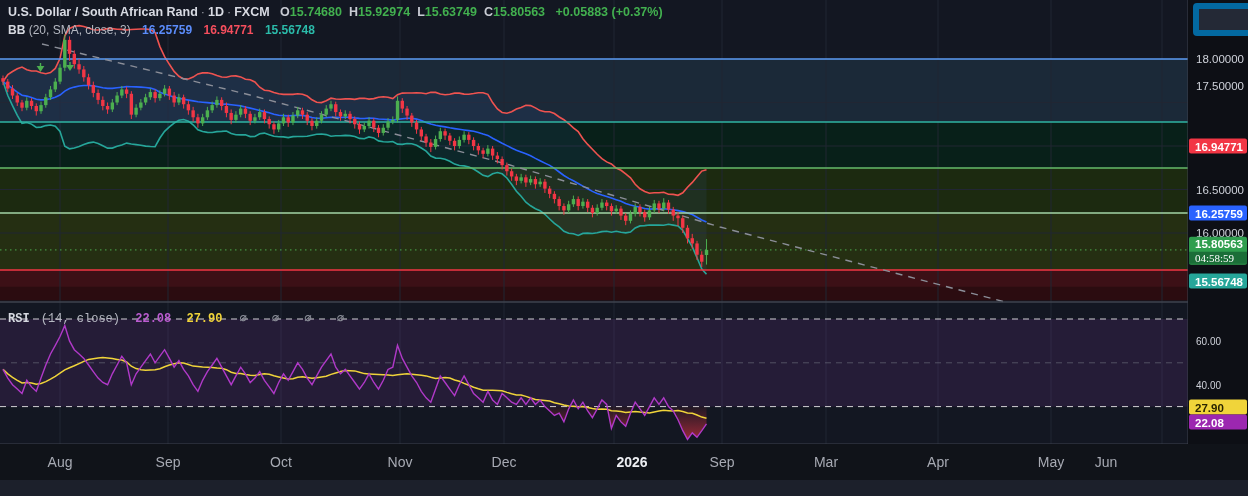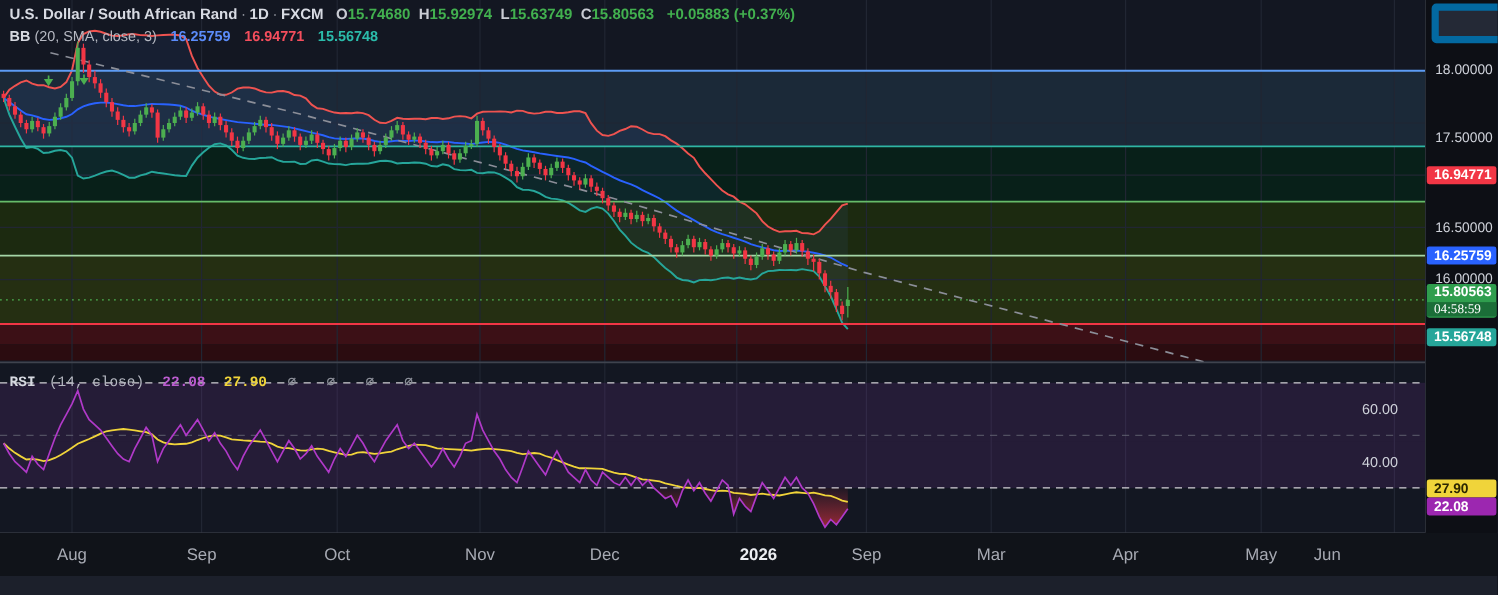--- a/index.html
+++ b/index.html
@@ -11,21 +11,21 @@
   .legend1 .sep{color:#9a9da6;font-weight:400;padding:0 3px;}
   .legend1 .okey{color:#c9ccd4;font-weight:600;margin-left:7px;}
   .legend1 .oval{color:#42b04f;font-weight:600;}
   .legend1 .chg{color:#42b04f;font-weight:600;margin-left:7px;}
   .legend2{left:8px;top:23px;font-size:12px;color:#b6b9c2;z-index:5;}
   .legend2 .v{font-weight:600;margin-left:8px;}
   .legend3{left:8px;top:311px;font-size:12px;color:#b6b9c2;z-index:5;font-family:Liberation Mono, monospace;}
   .legend3 .v{font-weight:600;margin-left:8px;}
   .legend3 .empties{color:#8b8e98;margin-left:10px;letter-spacing:9px;font-weight:600;}
   .axis-tick{position:absolute;left:1196px;font-size:11.5px;color:#cfd2da;transform:translateY(-50%);z-index:3;}
-  .rsi-tick{position:absolute;left:1135px;font-size:12px;color:#cfd2da;transform:translateY(-50%);z-index:3;}
+  .rsi-tick{position:absolute;left:1196px;font-size:10px;color:#cfd2da;transform:translateY(-50%);z-index:3;}
   .badge{position:absolute;left:1189px;width:58px;font-size:11.5px;font-weight:600;text-align:left;
     padding:1.5px 0 1.5px 6px;box-sizing:border-box;transform:translateY(-50%);border-radius:2px;z-index:4;}
   .badge .sub{font-size:11px;font-weight:500;}
   .month{position:absolute;top:454px;font-size:14px;color:#a7aab3;transform:translateX(-50%);z-index:3;}
   .month.year{color:#eceef2;font-weight:700;margin-left:18px;}
   .zar-btn{position:absolute;left:1193px;top:3px;width:52px;height:21px;background:#242936;
     border:6px solid #0369a1;border-radius:4px;color:#e3e5ea;font-size:11.5px;font-weight:700;
     display:flex;align-items:center;justify-content:center;z-index:6;cursor:pointer;padding-left:35px;}
   .bottom-strip{position:absolute;left:0;top:480px;width:1248px;height:16px;background:#1c202b;z-index:2;}
   .axis-bg-right{position:absolute;left:1188px;top:0;width:60px;height:496px;background:#0d0f15;z-index:1;}
@@ -422,21 +422,21 @@
     <span style="margin-left:4px;">(14, close)</span>
     <span class="v" id="rsi-val" style="color: rgb(187, 92, 208);">22.08</span>
     <span class="v" id="rsi-ma-val" style="color: rgb(240, 212, 58);">27.90</span>
     <span class="empties">∅ ∅ ∅ ∅</span>
   </div>
 
   <div class="zar-btn">ZAR</div>
 
   <div id="overlay-slot">
       <div class="axis-tick" style="top:59px">18.00000</div>
-      <div class="axis-tick" style="top:115px">17.50000</div>
+      <div class="axis-tick" style="top:86px">17.50000</div>
       <div class="axis-tick" style="top:146px">17.00000</div>
       <div class="axis-tick" style="top:189.5px">16.50000</div>
       <div class="axis-tick" style="top:233px">16.00000</div>
       <div class="rsi-tick" style="top:340.9px">60.00</div>
       <div class="rsi-tick" style="top:384.7px">40.00</div>
       <div class="month" style="left:60px">Aug</div>
       <div class="month" style="left:168px">Sep</div>
       <div class="month" style="left:281px">Oct</div>
       <div class="month" style="left:400px">Nov</div>
       <div class="month" style="left:504px">Dec</div>

